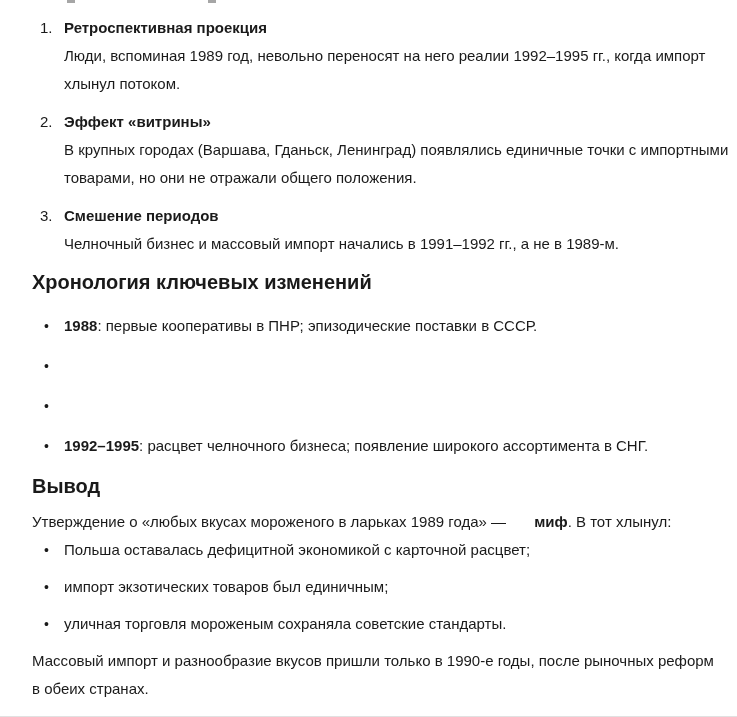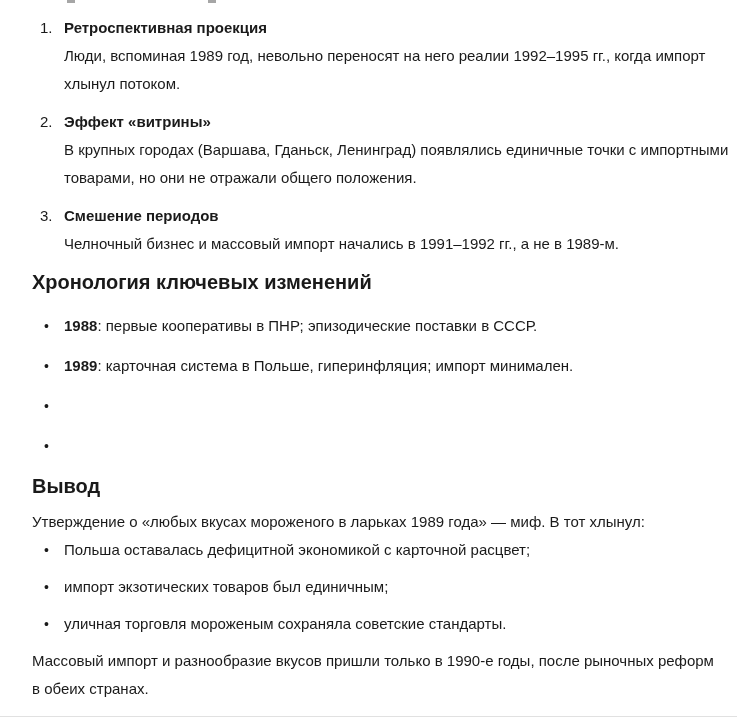--- a/index.html
+++ b/index.html
@@ -83,21 +83,21 @@
   }
   .intro-paragraph {
     margin-top: 8px;
     white-space: pre-wrap;
   }
   .conclusion-list { margin-top: 10px; }
   .closing-paragraph {
     margin-top: 2px;
     white-space: pre-line;
   }
-  .bold-run { font-weight: normal; }
+  .bold-run { font-weight: bold; margin-left: 24px; }
 
   .bottom-divider {
     position: absolute;
     left: 0;
     bottom: 0;
     width: 737px;
     height: 0;
     border-top: 1px solid #e1e1e1;
   }
 </style>
@@ -137,27 +137,27 @@
 
   <h2 class="h2-chronology">Хронология ключевых изменений</h2>
 
   <ul class="bullets timeline">
     <li>
       <span class="marker dot-marker">•</span>
       <div class="li-text"><span class="year">1988</span><span>: первые кооперативы в ПНР; эпизодические поставки в СССР.</span></div>
     </li>
     <li>
       <span class="marker dot-marker">•</span>
-      <div class="li-text"><span class="year">1989</span><span>: карточная система в Польше, гиперинфляция; импорт минимален.</span></div>
     </li>
     <li>
       <span class="marker dot-marker">•</span>
     </li>
     <li>
       <span class="marker dot-marker">•</span>
+      <div class="li-text"><span class="year">1992–1995</span><span>: расцвет челночного бизнеса; появление широкого ассортимента в СНГ.</span></div>
     </li>
   </ul>
 
   <h2 class="h2-conclusion">Вывод</h2>
 
   <p class="intro-paragraph"><span>Утверждение о «любых вкусах мороженого в ларьках 1989 года» — </span><span class="bold-run">миф</span><span>. В тот хлынул:</span></p>
 
   <ul class="bullets conclusion-list">
     <li>
       <span class="marker dot-marker">•</span>

